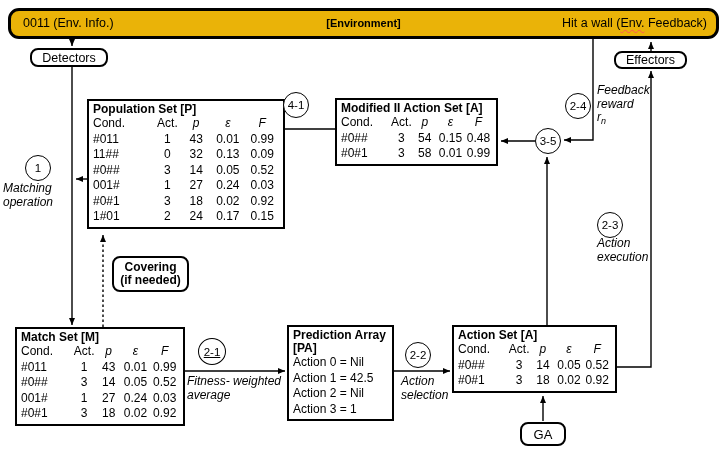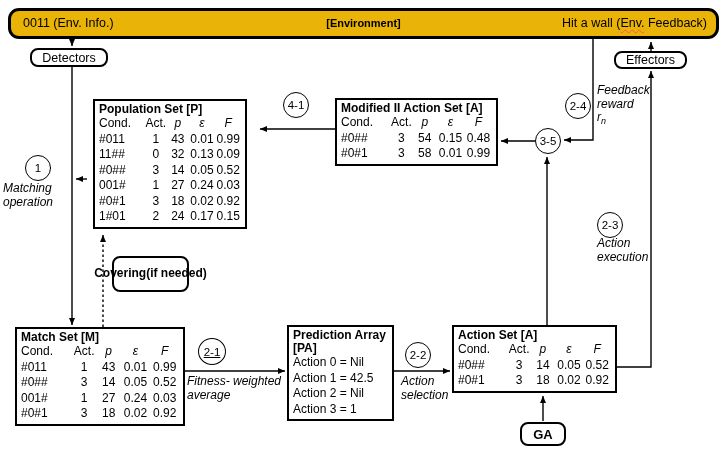--- a/index.html
+++ b/index.html
@@ -21,22 +21,22 @@
     text-decoration-line:underline;text-decoration-style:wavy;
     text-decoration-color:#f55;text-decoration-thickness:1px;text-underline-offset:2px;
   }
 
   
   .rnode{
     position:absolute;box-sizing:border-box;border:2px solid #000;border-radius:8px;
     background:#fff;z-index:2;display:flex;align-items:center;justify-content:center;
     font-size:12.5px;white-space:nowrap;
   }
-  .rnode.bold{font-weight:bold;}
-  .rnode.twoline{flex-direction:row;line-height:13.5px;font-weight:bold;font-size:12px;}
+  .rnode.bold{font-weight:normal;}
+  .rnode.twoline{flex-direction:column;line-height:13.5px;font-weight:bold;font-size:12px;}
 
   
   .tablebox{
     position:absolute;box-sizing:border-box;border:2.5px solid #000;background:#fff;
     z-index:2;padding:1px 4px 2px 4px;font-size:12px;
   }
   .ttitle{font-weight:bold;font-size:12px;line-height:14px;white-space:nowrap;}
   .tgrid{display:grid;grid-template-columns:32% 16% 15% 19% 18%;line-height:15.5px;}
   .tgrid .th{font-weight:normal;text-align:center;}
   .tgrid .th:nth-child(5n+1){text-align:left;}
@@ -117,21 +117,21 @@
     <span>Effectors</span>
   </div>
   <div class="rnode twoline" style="left:112px;top:256px;width:77px;height:36px;">
     <span>Covering</span>
     <span>(if needed)</span>
   </div>
   <div class="rnode bold" style="left:520px;top:422px;width:46px;height:24px;border-width:2.5px;font-size:13px;">
     <span>GA</span>
   </div>
 
-  <div class="tablebox" style="left:93px;top:99px;width:154px;">
+  <div class="tablebox" style="left:87px;top:99px;width:198px;">
     <div class="ttitle">Population Set [P]</div>
     <div class="tgrid">
         <span class="th">Cond.</span>
         <span class="th">Act.</span>
         <span class="th it">p</span>
         <span class="th it">ε</span>
         <span class="th it">F</span>
         <span class="td">#011</span>
         <span class="td">1</span>
         <span class="td">43</span>

